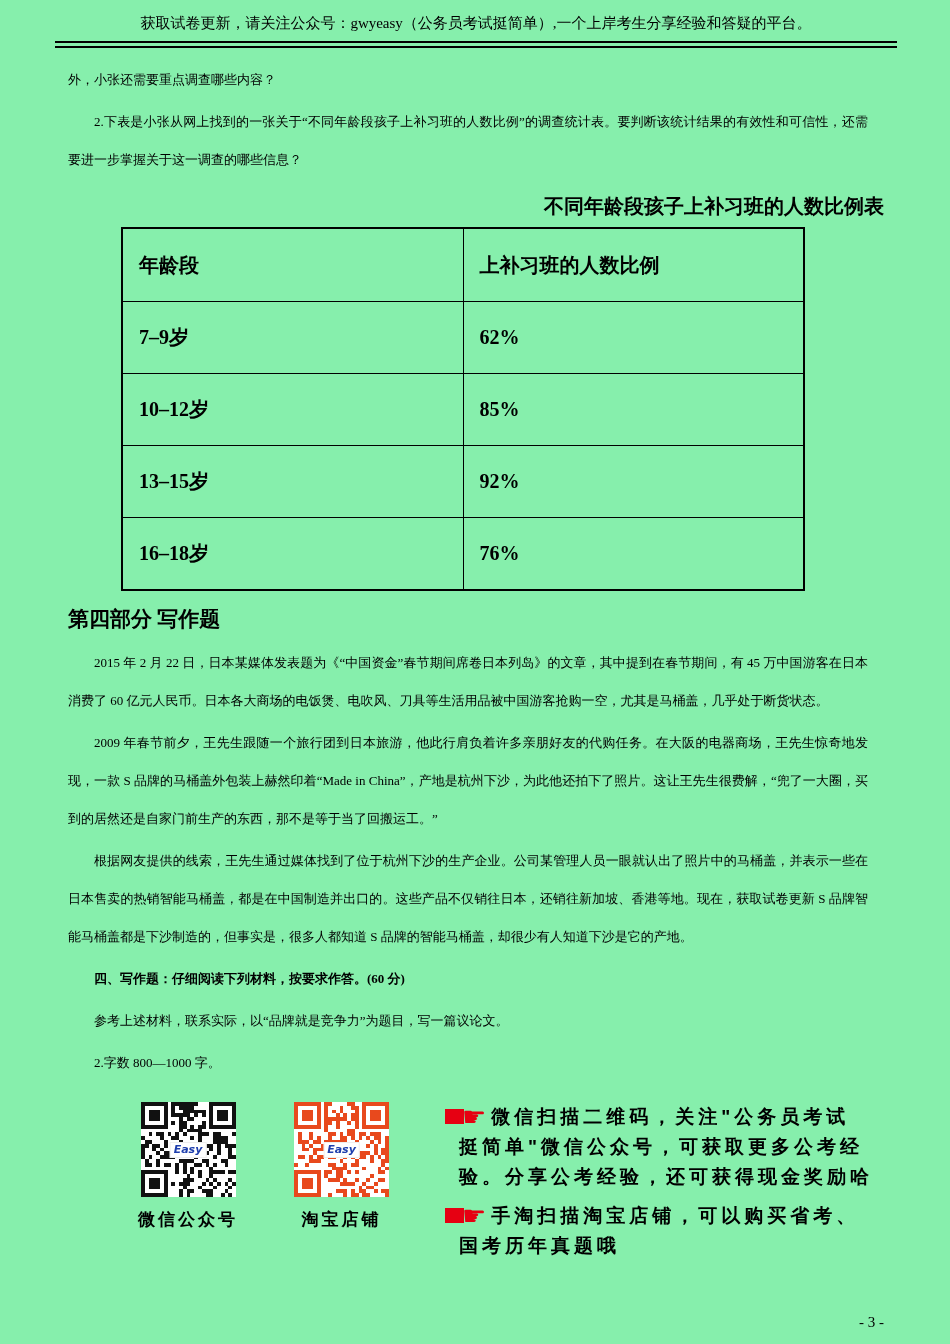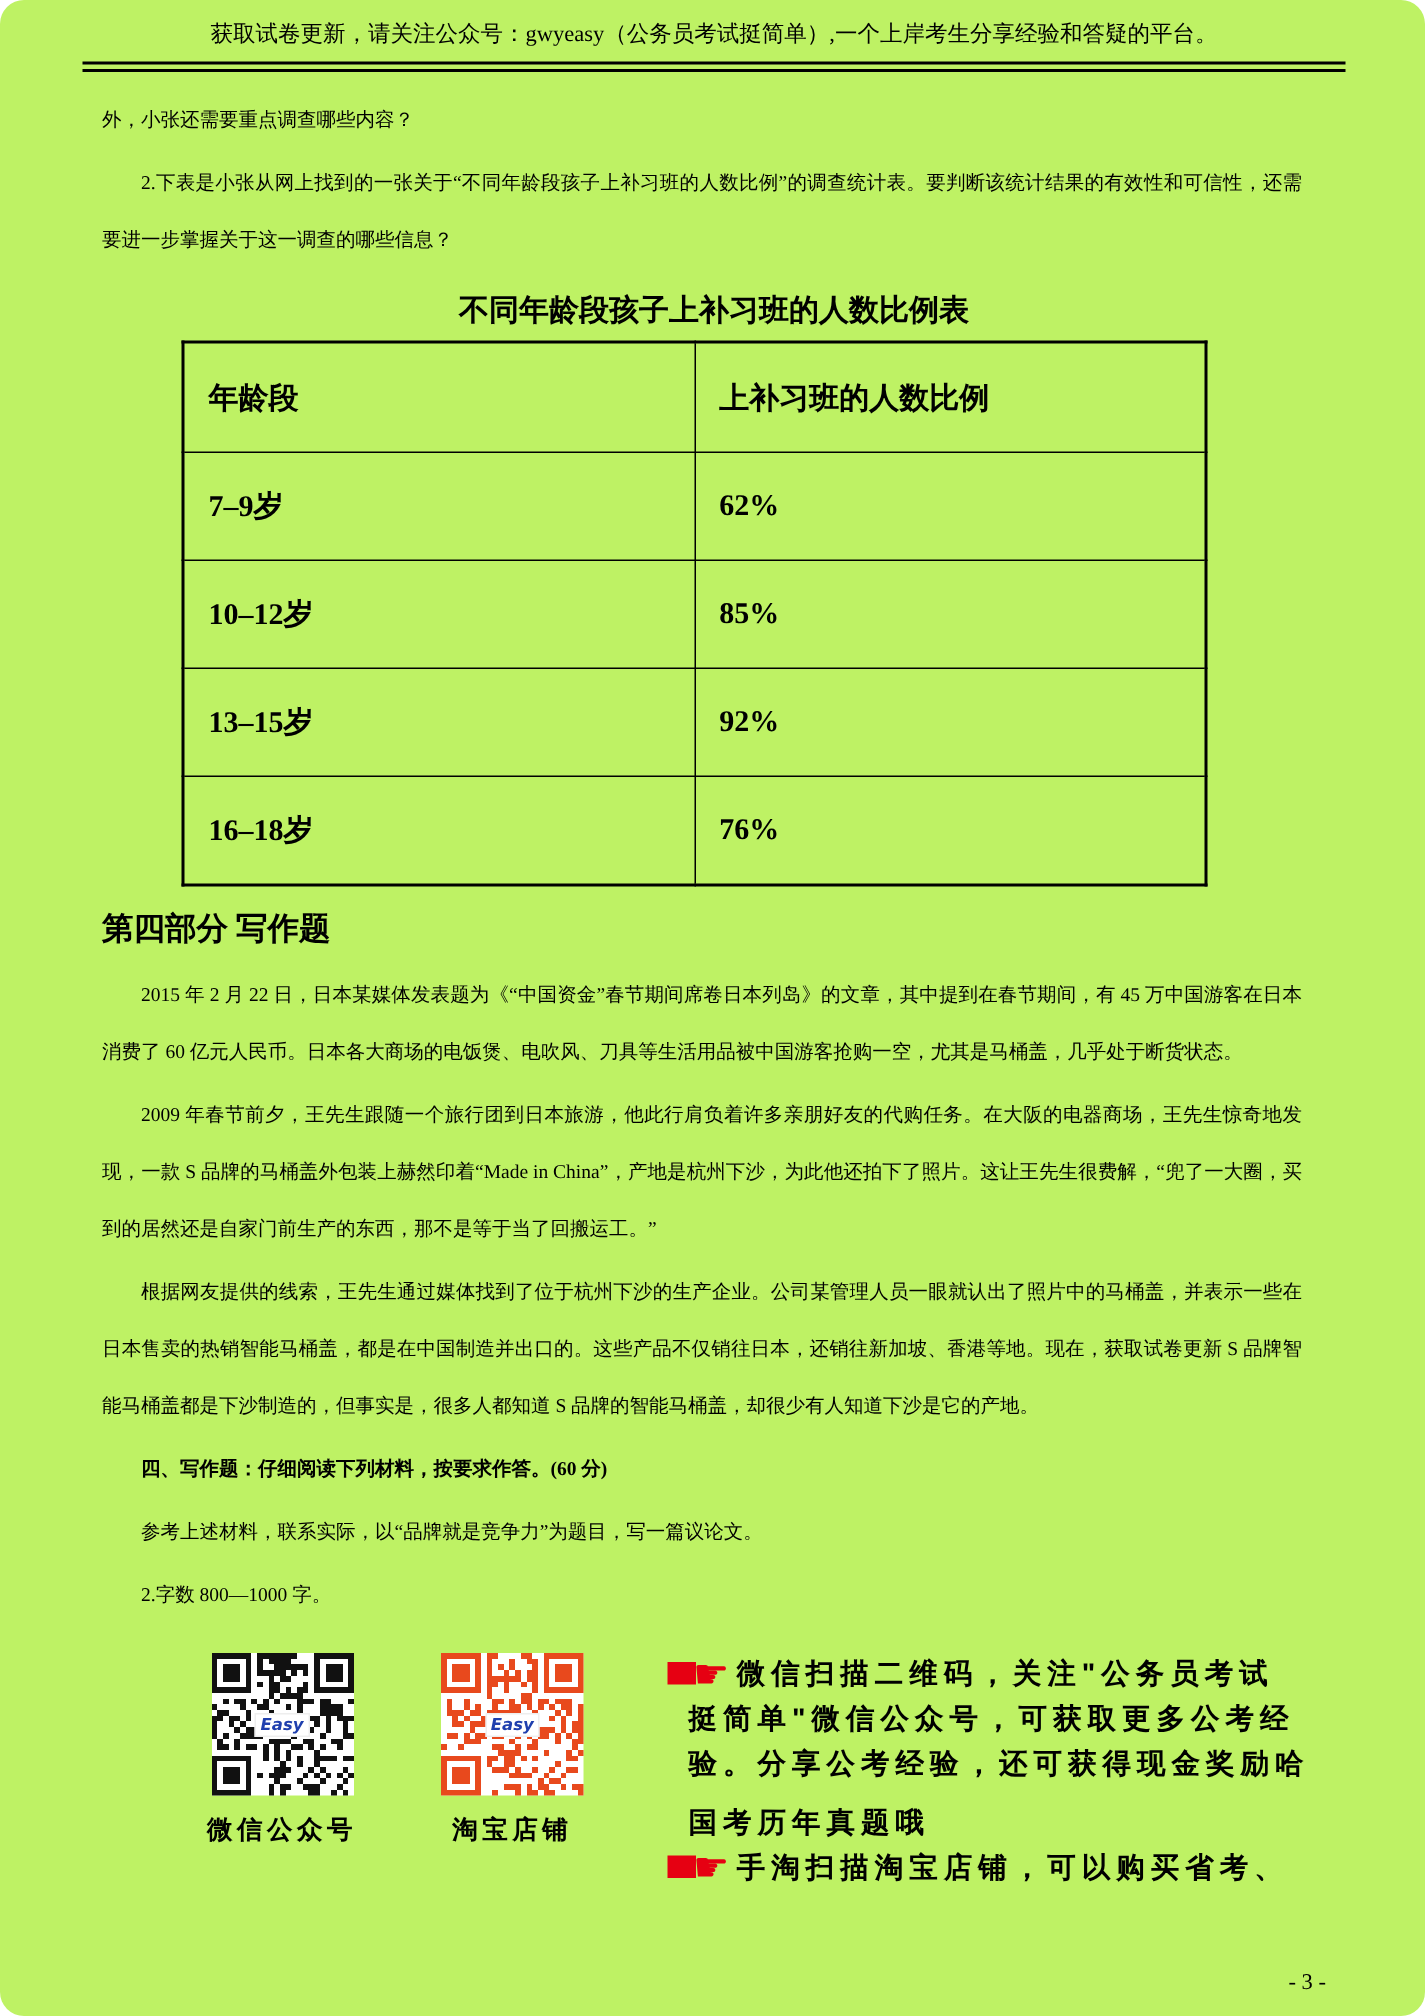--- a/index.html
+++ b/index.html
@@ -1,32 +1,31 @@
 <!DOCTYPE html>
 <html><head>
 <meta charset="utf-8">
 <style>
   html,body{margin:0;padding:0;background:#fff;}
   .page{
     width:950px;height:1344px;position:relative;box-sizing:border-box;
-    padding:12px 66px 0 68px;background:#bef264;color:#000;
+    padding:12px 66px 0 68px;background:#86efac;color:#000;
     font-family:"Liberation Serif","DejaVu Serif",serif;
     overflow:hidden;
-    border-radius:16px;
   }
   
   .header-notice{text-align:center;font-size:15px;line-height:22px;margin-bottom:7px;}
   .header-rule{height:3px;border-top:2px solid #000;border-bottom:2px solid #000;margin:0 -13px;}
   
   .para{font-size:13px;line-height:38px;margin:0 16px 4px 0;text-align:justify;}
   .para.first{margin-top:13px;}
   .indent{text-indent:2em;}
   .bold{font-weight:bold;}
   
-  .table-title{font-size:20px;font-weight:bold;text-align:center;margin:14px 0 7px;}
+  .table-title{font-size:20px;font-weight:bold;text-align:right;margin:14px 0 7px;}
   table.doc-table{border-collapse:collapse;width:684px;margin-left:53px;border:2px solid #000;}
   .doc-table th,.doc-table td{border:1.5px solid #000;text-align:left;font-size:20px;font-weight:bold;padding:16px;width:50%;}
   .doc-table th{height:40px;}
   .doc-table td{height:39px;}
   
   .section-title{font-size:21px;font-weight:bold;text-align:left;line-height:30px;margin:13px 0 10px;}
   
   .footer{display:flex;align-items:flex-start;margin-top:20px;padding-left:70px;}
   .qr-col{display:flex;flex-direction:column;align-items:center;margin-right:56px;justify-content:center;}
   .qr-wrap{position:relative;width:95px;height:95px;}
@@ -513,22 +512,22 @@
     </div>
     <div class="notes">
       <div class="note">
         <div class="note-line">
           <span class="hand-icon"><span class="red-block"></span><span class="hand-glyph">☛</span></span><span>微信扫描二维码，关注"公务员考试</span>
         </div>
         <div class="note-line cont">挺简单"微信公众号，可获取更多公考经</div>
         <div class="note-line cont">验。分享公考经验，还可获得现金奖励哈</div>
       </div>
       <div class="note">
-        <div class="note-line cont">国考历年真题哦</div>
         <div class="note-line">
           <span class="hand-icon"><span class="red-block"></span><span class="hand-glyph">☛</span></span><span>手淘扫描淘宝店铺，可以购买省考、</span>
         </div>
+        <div class="note-line cont">国考历年真题哦</div>
       </div>
     </div>
   </div>
 
   <div class="page-number">- 3 -</div>
 </div>
 
 </body></html>

